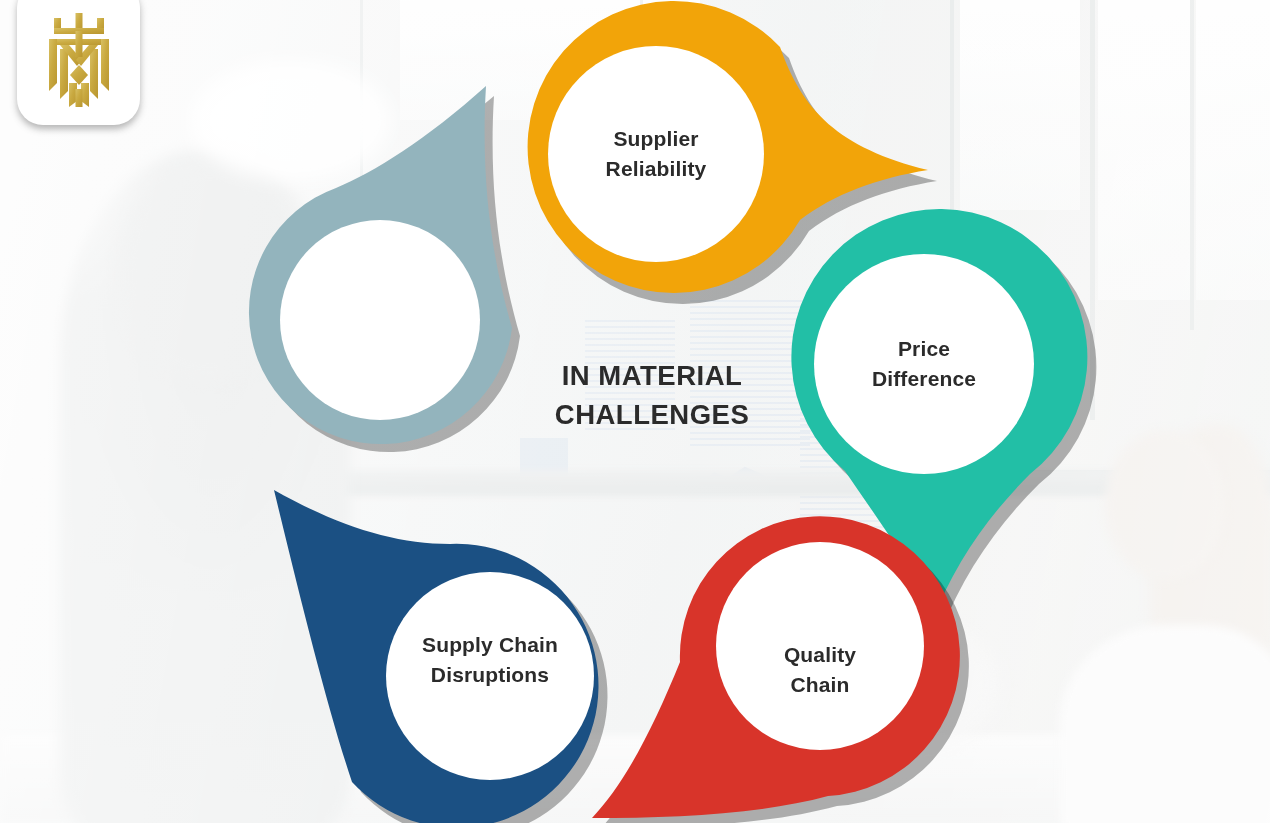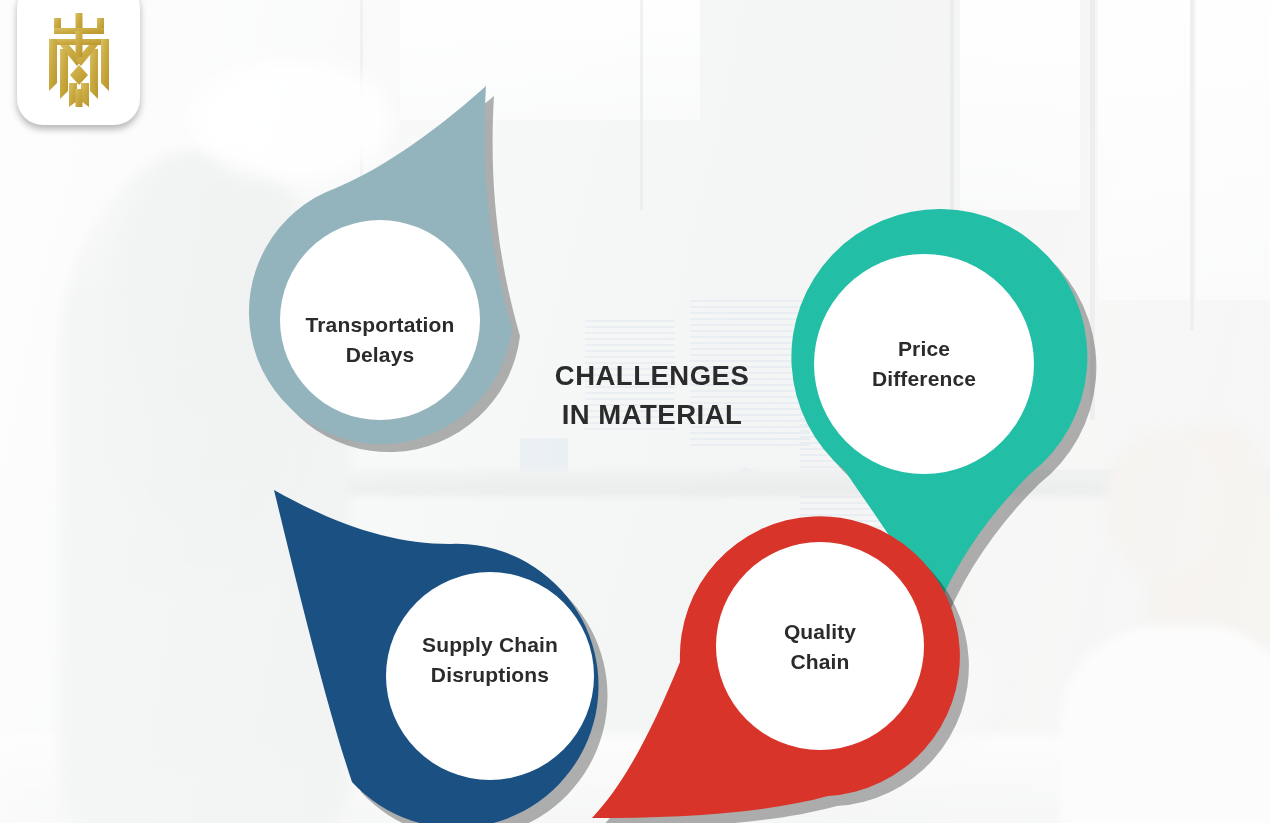--- a/index.html
+++ b/index.html
@@ -233,26 +233,35 @@
   </div>
 
   <div class="pin" style="left:228px;top:78px;">
     <svg width="320" height="430" viewBox="0 0 320 430">
       <g transform="translate(4,6)" opacity=".30">
         <path d="M262 12 C200 64 150 96 112 112 A132 132 0 1 0 288 252 C270 190 256 112 262 12 Z" fill="#000"></path>
       </g>
       <path d="M258 8 C198 62 146 94 108 110 A132 132 0 1 0 284 250 C266 188 252 110 258 8 Z" fill="#93B4BD"></path>
       <circle cx="152" cy="242" r="100" fill="#ffffff"></circle>
     </svg>
-    <div class="pin-label" style="left:30px;top:232px;width:244px;">
-      <span class="ln">Transportation</span>
-      <span class="ln">Delays</span>
+  </div>
+
+  <div class="pin lvl-high" style="left:492px;top:2px;">
+    <svg width="460" height="320" viewBox="0 0 460 320">
+      <g transform="translate(5,7)" opacity=".30">
+        <path d="M292 49 C314 112 350 150 440 172 C390 180 346 196 312 222 A146 146 0 1 1 292 49 Z" fill="#000"></path>
+      </g>
+      <path d="M288 45 C310 108 346 146 436 168 C386 176 342 192 308 218 A146 146 0 1 1 288 45 Z" fill="#F2A409"></path>
+      <circle cx="164" cy="152" r="108" fill="#ffffff"></circle>
+    </svg>
+    <div class="pin-label" style="left:40px;top:122px;width:248px;">
+      <span class="ln">Supplier</span>
+      <span class="ln">Reliability</span>
     </div>
   </div>
-
 
   <div class="pin" style="left:766px;top:212px;">
     <svg width="320" height="420" viewBox="0 0 320 420">
       <g transform="translate(5,6)" opacity=".30">
         <path d="M83 263 C120 318 158 366 170 414 C192 356 226 308 268 266 A148 148 0 1 0 83 263 Z" fill="#000"></path>
       </g>
       <path d="M79 259 C116 314 154 362 166 410 C188 352 222 304 264 262 A148 148 0 1 0 79 259 Z" fill="#22BFA6"></path>
       <circle cx="158" cy="152" r="110" fill="#ffffff"></circle>
     </svg>
     <div class="pin-label" style="left:34px;top:122px;width:248px;">
@@ -276,24 +285,24 @@
   </div>
 
   <div class="pin" style="left:588px;top:500px;">
     <svg width="400" height="323" viewBox="0 0 400 323">
       <g transform="translate(5,6)" opacity=".30">
         <path d="M96 166 C70 230 42 286 8 322 C92 322 178 318 244 300 A140 140 0 1 0 96 166 Z" fill="#000"></path>
       </g>
       <path d="M92 162 C66 226 38 282 4 318 C88 318 174 314 240 296 A140 140 0 1 0 92 162 Z" fill="#D8342A"></path>
       <circle cx="232" cy="146" r="104" fill="#ffffff"></circle>
     </svg>
-    <div class="pin-label" style="left:112px;top:117px;width:240px;">
+    <div class="pin-label" style="left:112px;top:140px;width:240px;">
       <span class="ln">Quality</span>
       <span class="ln">Chain</span>
     </div>
   </div>
 
   <div id="center-title">
+    <span class="ln">IN MATERIAL</span>
     <span class="ln">CHALLENGES</span>
-    <span class="ln">IN MATERIAL</span>
   </div>
 
 </div>
 
 </body></html>

